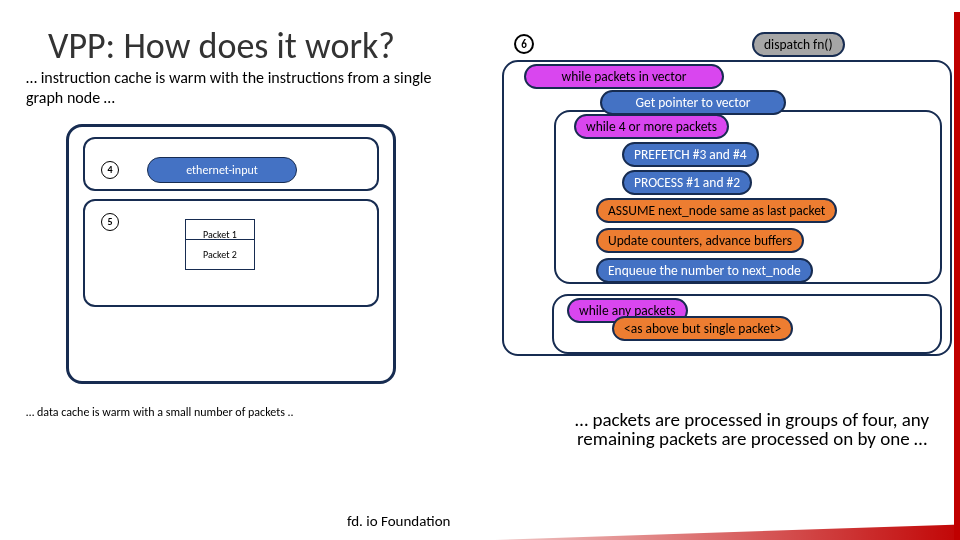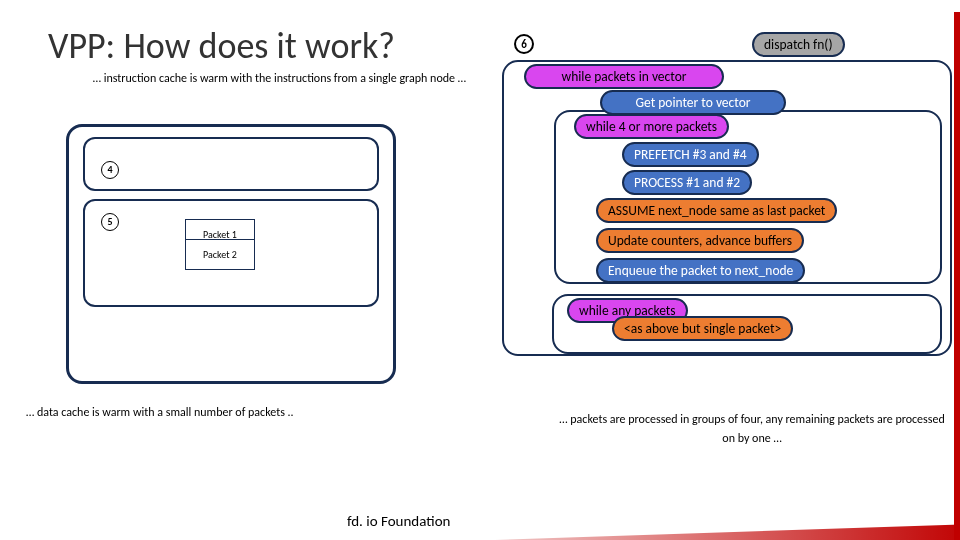--- a/index.html
+++ b/index.html
@@ -1,21 +1,21 @@
 <!DOCTYPE html>
 <html><head>
 <meta charset="utf-8">
 <style>
 *{box-sizing:border-box;margin:4px;padding:0}
 body{width:960px;height:540px;font-family:Calibri,Arial,sans-serif;position:relative;background:#fff;overflow:hidden}
 .red-bar{position:absolute;top:0;right:0;width:10px;height:540px;background:#c00000}
 .red-diag{position:absolute;bottom:0;left:0;width:960px;height:20px;background:linear-gradient(to right,transparent 0,transparent 350px,#c00000 960px);clip-path:polygon(38% 100%,100% 0,100% 100%)}
 .title{position:absolute;top:12px;left:36px;font-size:36px;color:#333}
 .step-icon{position:absolute;top:22px;left:502px;width:20px;height:20px;border:2px solid #000;border-radius:50%;font-size:11px;font-weight:bold;text-align:center;line-height:18px}
-.left-txt1{position:absolute;top:56px;left:14px;width:440px;text-align:right;font-size:12px;line-height:20px}
+.left-txt1{position:absolute;top:56px;left:14px;width:440px;text-align:left;font-size:16px;line-height:20px}
 .left-txt2{position:absolute;top:390px;left:14px;width:440px;text-align:left;font-size:12px;line-height:20px}
 .micro-box{position:absolute;top:112px;left:54px;width:330px;height:260px;border:3px solid #172c51;border-radius:16px;background:#fff}
 .micro-title{width:200px;margin:12px auto 0;border:1px solid #172c51;border-radius:18px;text-align:center;font-size:17px;padding:5px 0}
 .sub-box{position:relative;margin:10px auto 0;width:296px;height:54px;border:2px solid #172c51;border-radius:12px}
 .sub-num{position:absolute;top:18px;left:12px;width:18px;height:18px;border:1px solid #000;border-radius:50%;font-size:10px;text-align:center;line-height:16px;font-weight:bold}
 .eth-pill{position:absolute;top:14px;left:58px;width:150px;border:1px solid #172c51;border-radius:14px;background:#4472c4;color:#fff;font-size:12px;text-align:center;padding:5px 0}
 .sub-box2{position:relative;margin:8px auto 0;width:296px;height:108px;border:2px solid #172c51;border-radius:12px}
 .pkt{position:absolute;left:96px;width:70px;border:1px solid #172c51;background:#fff;font-size:10px;text-align:center;padding:8px 0}
 .pill{position:absolute;border:2px solid #172c51;border-radius:14px;font-size:13.5px;text-align:center;padding:2px 10px;white-space:nowrap}
 .blue{background:#4472c4;color:#fff}
@@ -29,56 +29,57 @@
 .wh4{top:102px;left:562px}
 .mid-outline{position:absolute;top:98px;left:542px;width:388px;height:174px;border:2px solid #172c51;border-radius:16px}
 .pref{top:130px;left:610px}
 .proc{top:158px;left:610px}
 .assume{top:186px;left:584px}
 .upd{top:216px;left:584px}
 .enq{top:246px;left:584px}
 .wany{top:286px;left:555px}
 .asabove{top:304px;left:600px}
 .bot-outline{position:absolute;top:282px;left:540px;width:390px;height:60px;border:2px solid #172c51;border-radius:16px}
-.bottom-txt{position:absolute;top:398px;left:540px;width:400px;text-align:center;font-size:12px;line-height:19px}
+.bottom-txt{position:absolute;top:398px;left:540px;width:400px;text-align:center;font-size:19px;line-height:19px}
 .footer{position:absolute;top:500px;left:335px;font-size:15px}
 </style>
 </head>
 <body>
 
 <div class="red-bar"></div>
 <div class="red-diag"></div>
 
 <div class="title">VPP: How does it work?</div>
 <div class="step-icon">6</div>
 
 <div class="left-txt1">… instruction cache is warm with the instructions from a single graph node …</div>
 <div class="left-txt2">… data cache is warm with a small number of packets ..</div>
 
 <div class="micro-box">
   <div class="sub-box">
     <div class="sub-num">4</div>
+    <div class="eth-pill">ethernet-input</div>
   </div>
   <div class="sub-box2">
     <div class="sub-num" style="top:8px">5</div>
     <div class="pkt" style="top:14px">Packet 1</div>
     <div class="pkt" style="top:34px">Packet 2</div>
   </div>
 </div>
 
 <div class="big-outline"></div>
 <div class="mid-outline"></div>
 <div class="bot-outline"></div>
 
 <div class="pill grey dispatch">dispatch fn()</div>
 <div class="pill yellow wpv">while packets in vector</div>
 <div class="pill blue getptr">Get pointer to vector</div>
 <div class="pill yellow wh4">while 4 or more packets</div>
 <div class="pill blue pref">PREFETCH #3 and #4</div>
 <div class="pill blue proc">PROCESS #1 and #2</div>
 <div class="pill orange assume">ASSUME next_node same as last packet</div>
 <div class="pill orange upd">Update counters, advance buffers</div>
-<div class="pill blue enq">Enqueue the packet to next_node</div>
+<div class="pill blue enq">Enqueue the number to next_node</div>
 <div class="pill yellow wany">while any packets</div>
 <div class="pill orange asabove">&lt;as above but single packet&gt;</div>
 
 <div class="bottom-txt">… packets are processed in groups of four, any remaining packets are processed on by one …</div>
 <div class="footer">fd. io Foundation</div>
 
 </body></html>

